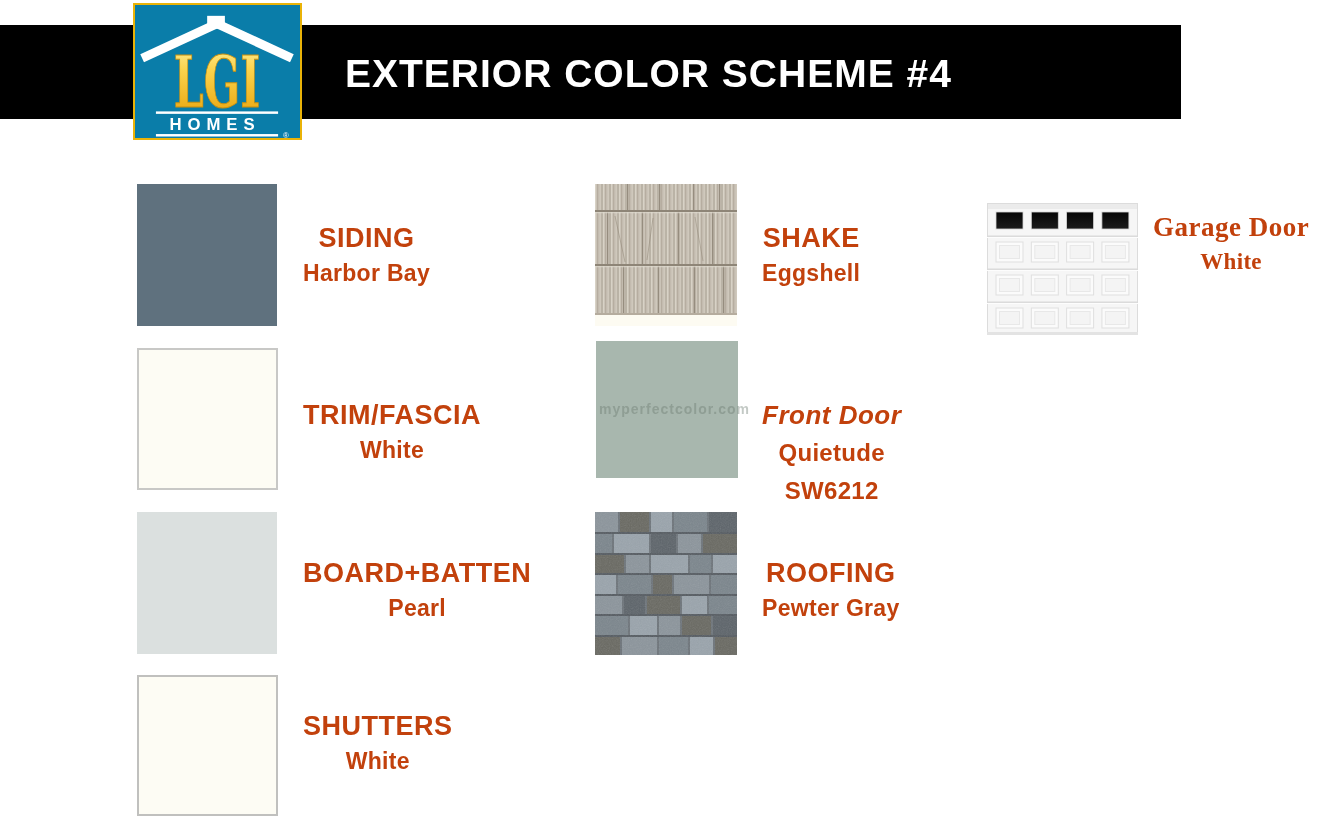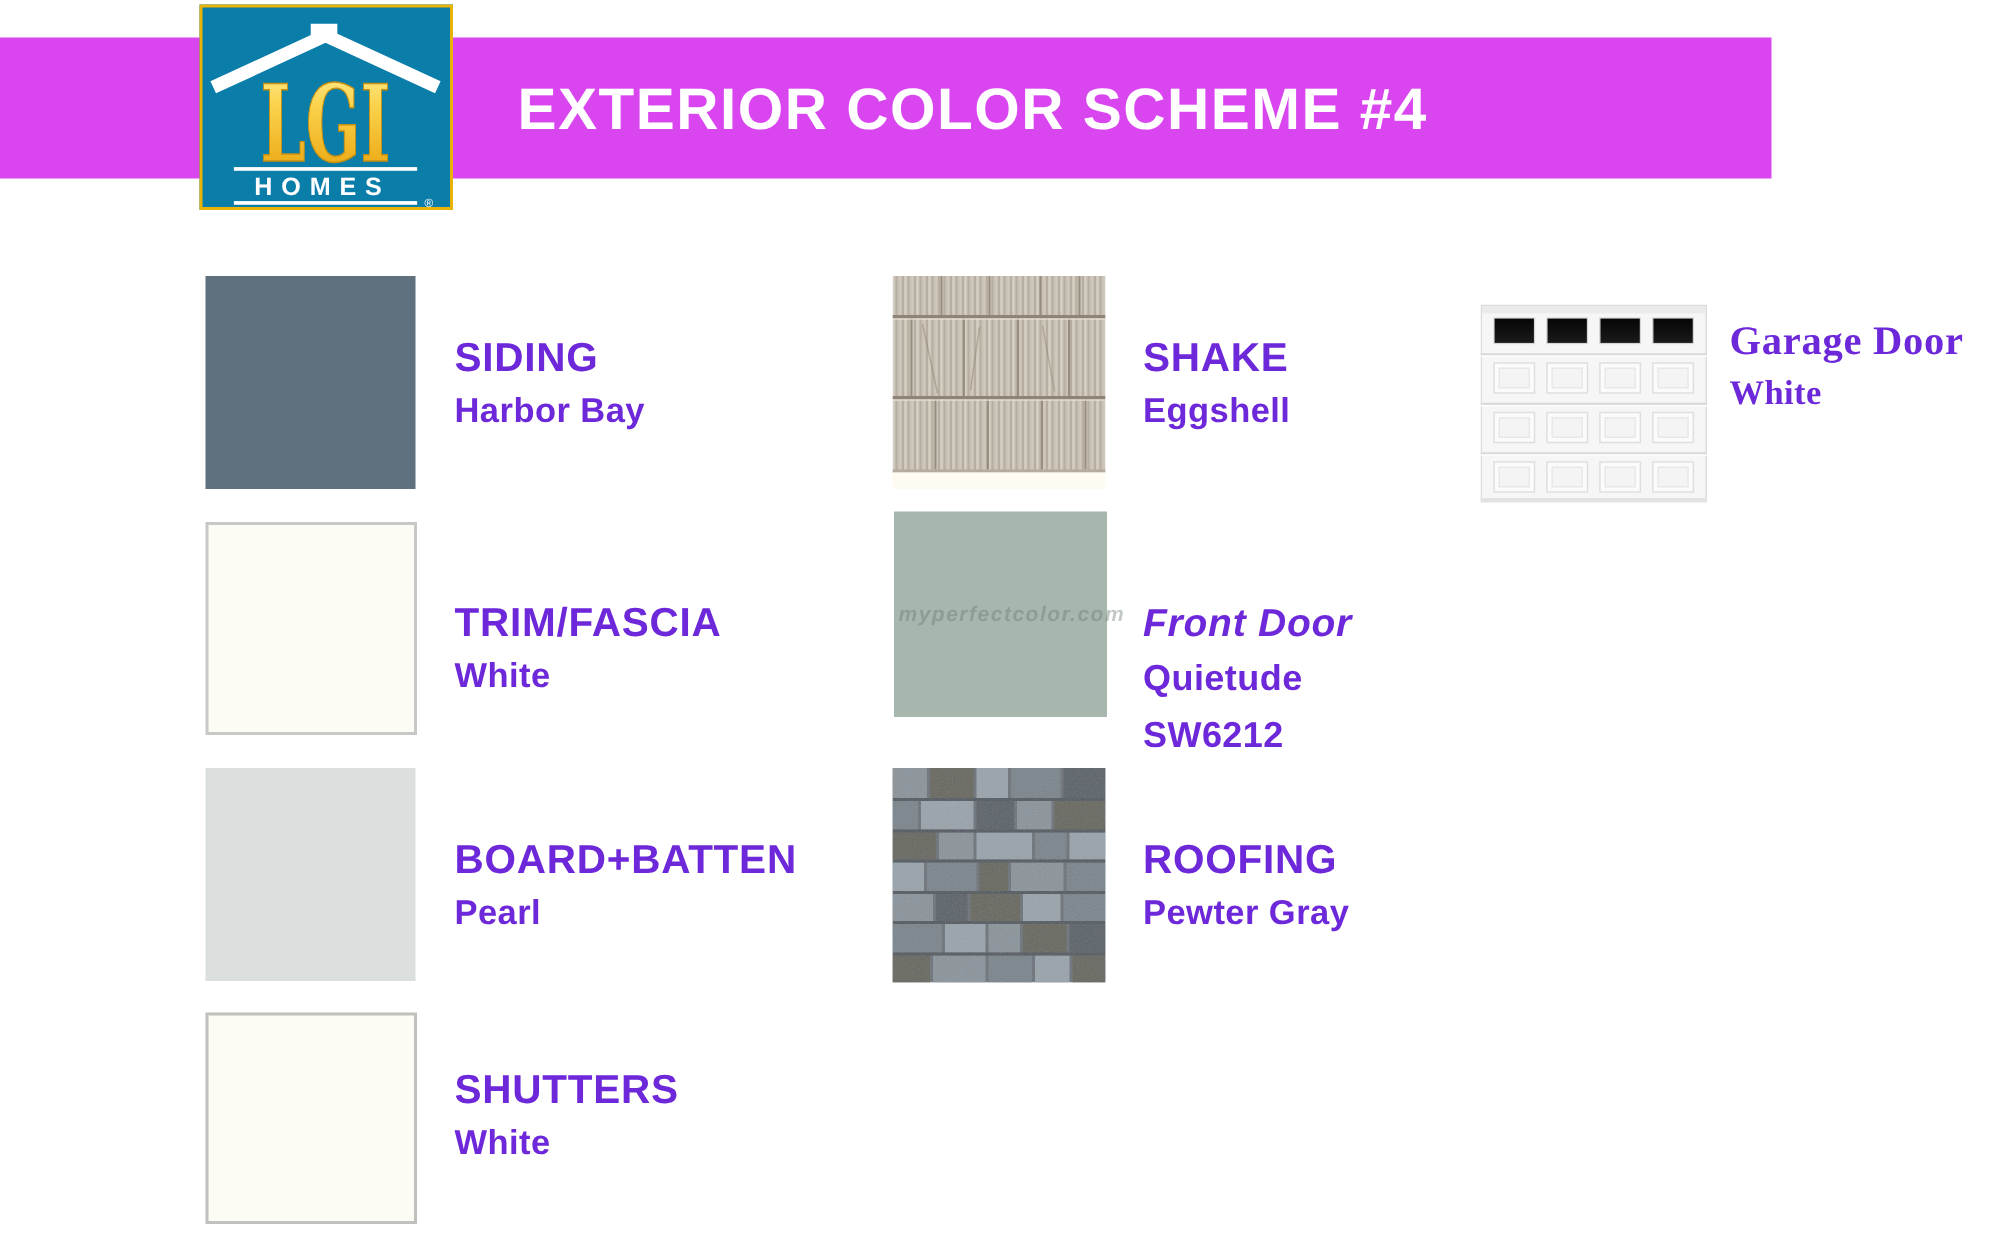--- a/index.html
+++ b/index.html
@@ -8,56 +8,56 @@
 
   
   .banner{position:absolute;left:0;top:25px;width:1181px;height:94px;}
   .banner-title{position:absolute;left:345px;top:0;height:94px;line-height:97px;
     color:#fff;font-weight:bold;font-size:39px;letter-spacing:1px;white-space:nowrap;}
   .logo-tile{position:absolute;left:133px;top:3px;width:169px;height:137px;
     border:2px solid #eab308;box-sizing:border-box;}
   .logo-tile svg{display:block;width:100%;height:100%;}
 
   
-  .chip{position:absolute;box-sizing:border-box;font-style:italic;}
+  .chip{position:absolute;box-sizing:border-box;}
   .chip svg{display:block;width:100%;height:100%;}
   .chip-siding{left:137px;top:184px;width:140px;height:142px;}
   .chip-trim{left:137px;top:348px;width:141px;height:142px;border:2px solid #C8C8C6;}
   .chip-board{left:137px;top:512px;width:140px;height:142px;}
   .chip-shutters{left:137px;top:675px;width:141px;height:141px;border:2px solid #C0C0BE;}
   .chip-shake{left:595px;top:184px;width:142px;height:142px;}
   .chip-frontdoor{left:596px;top:341px;width:142px;height:137px;}
   .chip-roofing{left:595px;top:512px;width:142px;height:143px;}
   .chip-garage{left:987px;top:203px;width:151px;height:132px;}
 
   .watermark{position:absolute;left:3px;top:60px;width:100%;font-size:14px;font-weight:bold;
     color:rgba(104,120,110,0.40);letter-spacing:1px;white-space:nowrap;}
 
   
-  .labels{position:absolute;font-weight:bold;color:#6d28d9;white-space:nowrap;}
+  .labels{position:absolute;font-weight:bold;color:#c2410c;white-space:nowrap;text-align:center;}
   .t{font-size:27px;line-height:35px;letter-spacing:0.5px;}
   .s{font-size:23px;line-height:34px;letter-spacing:0.3px;}
   .t2{font-size:26px;line-height:38px;letter-spacing:0.5px;font-style:italic;}
   .s2{font-size:24px;line-height:38px;letter-spacing:0.3px;}
 
   .lab-siding{left:303px;top:221px;}
   .lab-trim{left:303px;top:398px;}
   .lab-board{left:303px;top:556px;}
   .lab-shutters{left:303px;top:709px;}
   .lab-shake{left:762px;top:221px;}
   .lab-frontdoor{left:762px;top:396px;}
   .lab-roofing{left:762px;top:556px;}
   .lab-garage{left:1153px;top:210px;font-family:Liberation Serif, serif;}
 </style>
 </head>
 <body>
 
 <div class="page">
 
-  <div class="banner" style="background-color: #d946ef;">
+  <div class="banner" style="background-color: #000000;">
     <span class="banner-title">EXTERIOR COLOR SCHEME #4</span>
   </div>
 
   <div class="logo-tile" style="background-color: rgb(10, 125, 169);">
     <svg viewBox="0 0 165 135">
       <defs>
         <linearGradient id="gold" x1="0" y1="0" x2="0" y2="1">
           <stop offset="0" stop-color="#FFF1A0"></stop>
           <stop offset="0.35" stop-color="#FBD34C"></stop>
           <stop offset="0.8" stop-color="#EDAE1B"></stop>

